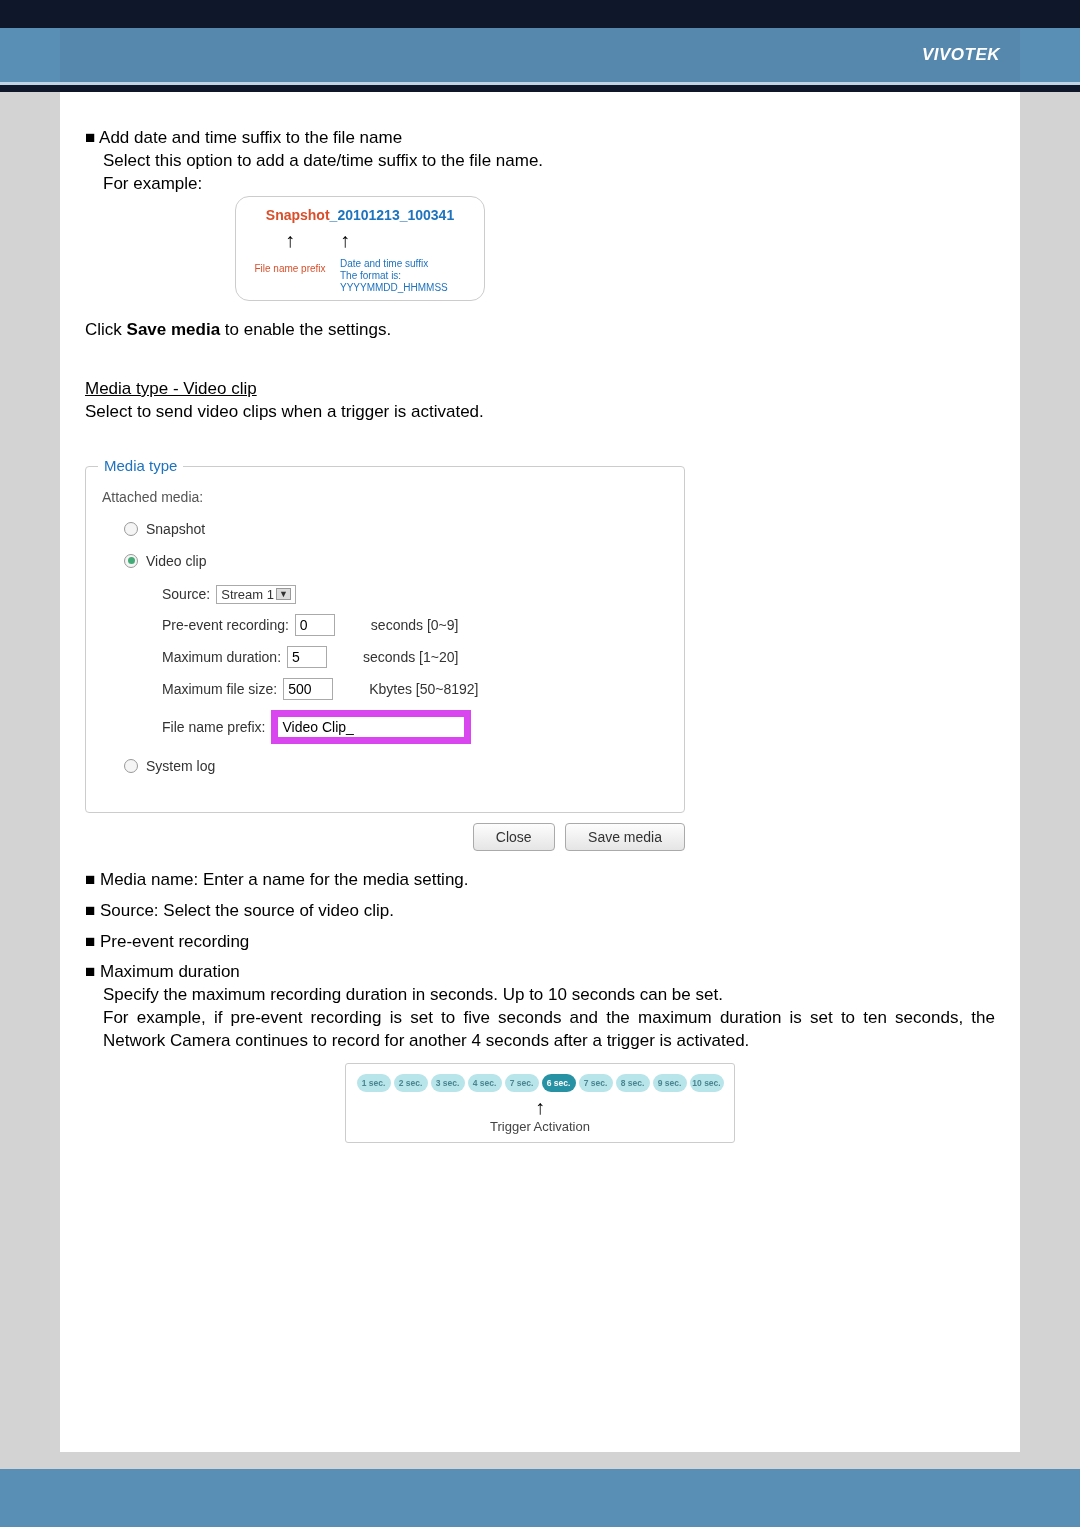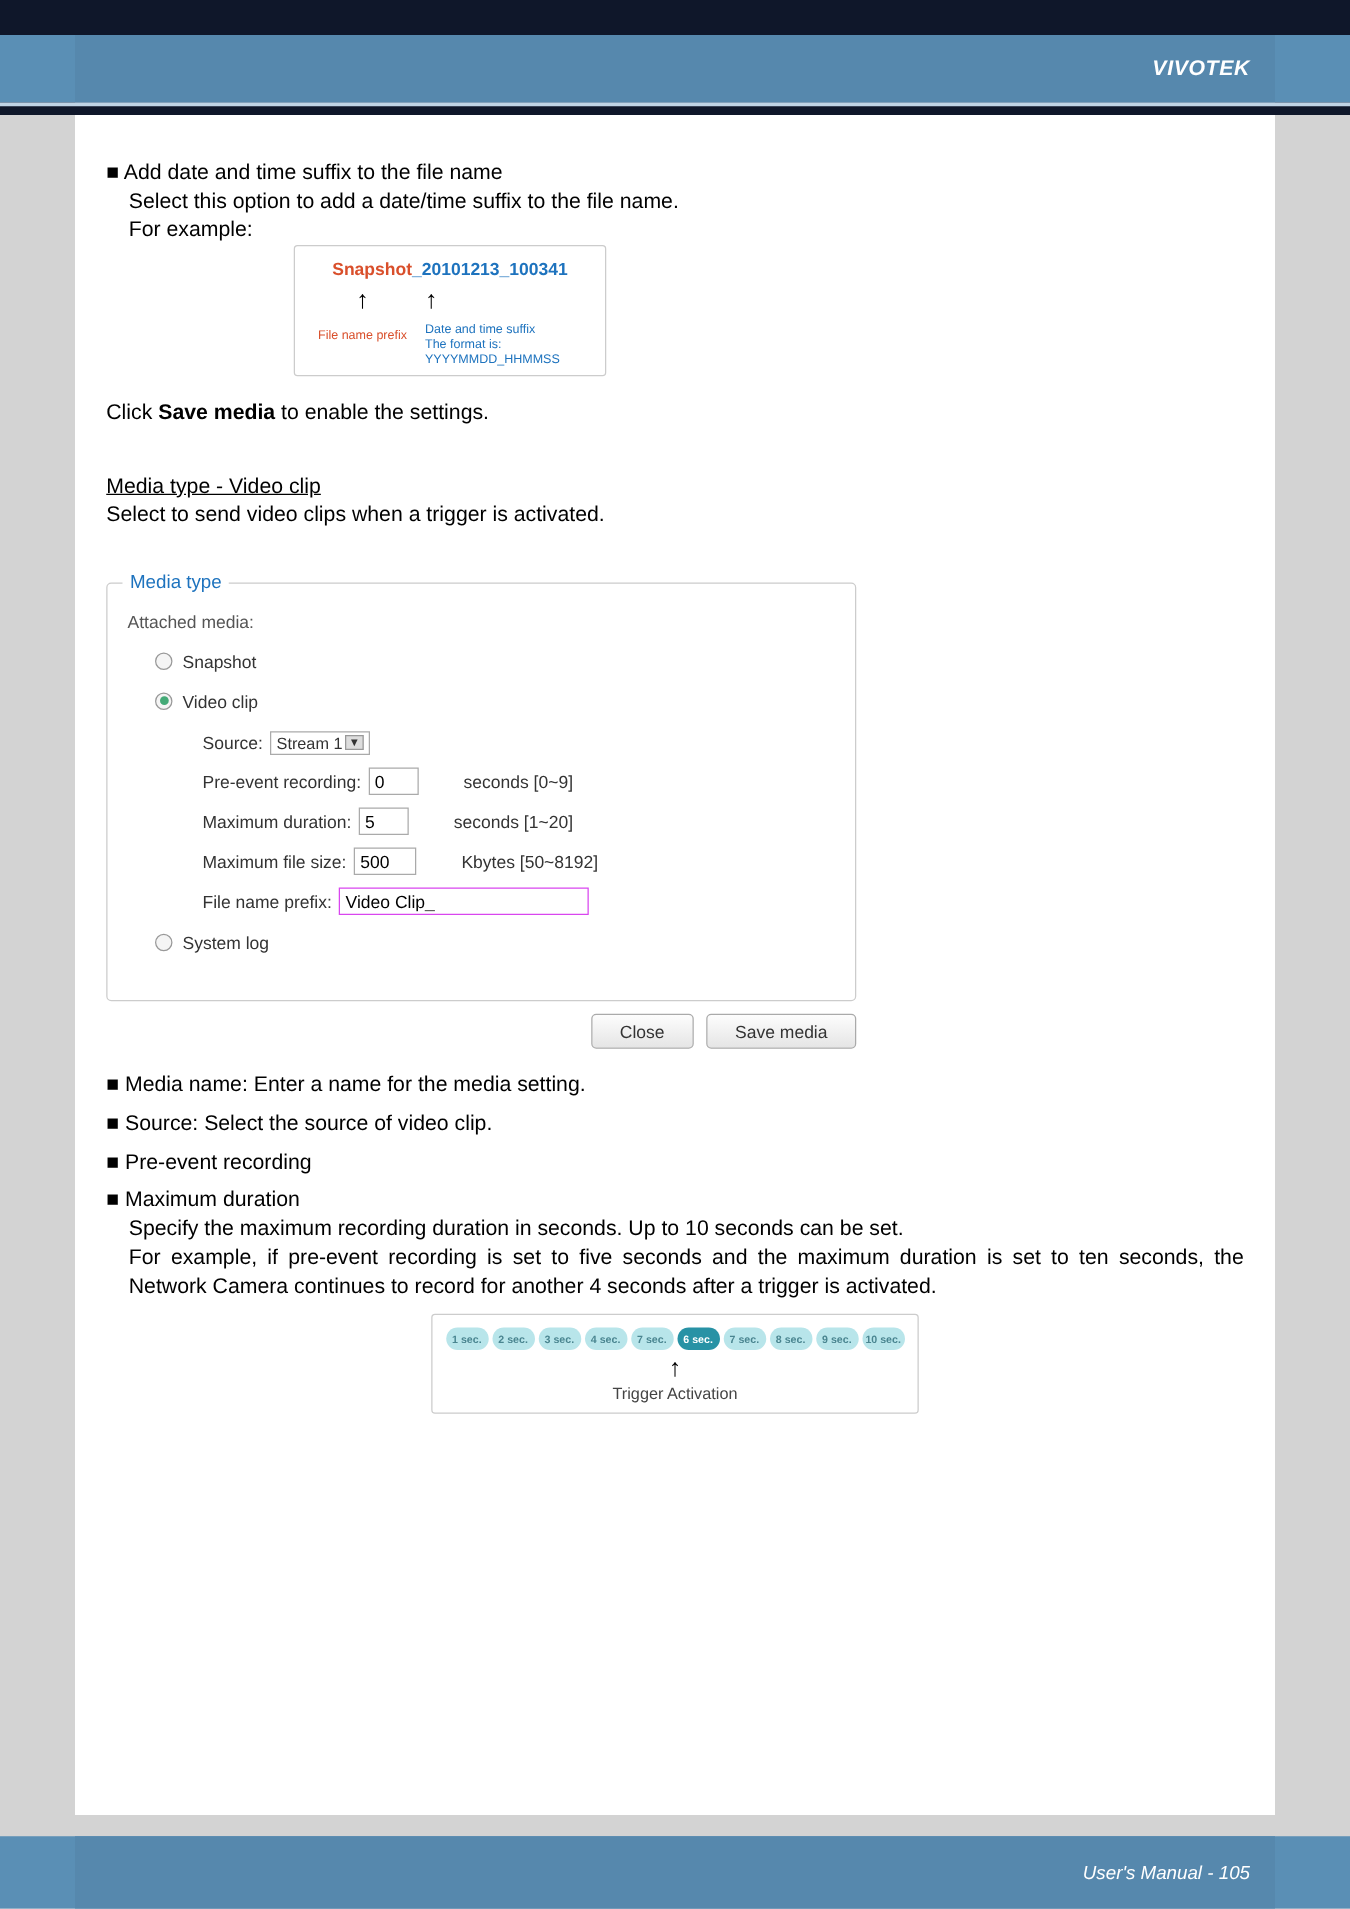--- a/index.html
+++ b/index.html
@@ -13,21 +13,21 @@
     .body-text { font-size: 17px; color: #000; line-height: 1.35; }
     .body-text.justify { text-align: justify; }
     .indent1 { padding-left: 18px; }
     .bullet { display: block; }
     .underline { text-decoration: underline; }
     .bold { font-weight: bold; }
     .spacer-sm { height: 8px; }
     .spacer-md { height: 18px; }
 
     
-    .snapshot-box { width: 250px; border: 1px solid #ccc; margin-left: 150px; padding: 10px 8px 6px 8px; border-radius: 3px; }
+    .snapshot-box { width: 250px; border: 1px solid #ccc; margin-left: 150px; padding: 10px 8px 6px 8px; border-radius: 14px; }
     .snapshot-title { font-size: 14px; font-weight: bold; text-align: center; }
     .sn-blue { color: #1e73be; }
     .sn-red { color: #d94f2b; }
     .snapshot-row { display: flex; margin-top: 6px; }
     .snapshot-col1 { width: 92px; text-align: center; }
     .snapshot-col2 { flex: 1; text-align: left; padding-left: 4px; }
     .arrow-up { font-size: 20px; color: #000; }
     .sn-label1 { color: #d94f2b; font-size: 10px; }
     .sn-label2 { color: #1e73be; font-size: 10px; line-height: 1.2; }
 
@@ -41,21 +41,21 @@
     .attached { color: #555; font-size: 14px; margin: 8px 0 16px 0; }
     .radio-row { margin: 6px 0 16px 22px; font-size: 14px; color: #333; display: flex; align-items: center; gap: 8px; }
     .radio { width: 14px; height: 14px; border-radius: 50%; border: 1px solid #999; display: inline-flex; align-items: center; justify-content: center; background: #f5f5f5; }
     .radio.checked::after { content: ""; width: 7px; height: 7px; border-radius: 50%; background: #4a7; display: block; }
     .video-fields { margin-left: 60px; }
     .field-row { font-size: 14px; color: #333; margin: 10px 0; display: flex; align-items: center; gap: 6px; }
     .select-box { border: 1px solid #aaa; padding: 1px 4px; font-size: 13px; display: inline-flex; align-items: center; gap: 2px; }
     .dropdown-btn { background: #ddd; border: 1px solid #999; font-size: 9px; padding: 0 2px; }
     .small-input { border: 1px solid #aaa; padding: 2px 4px; font-size: 14px; width: 40px; }
     .med-input { border: 1px solid #aaa; padding: 2px 4px; font-size: 14px; width: 50px; }
-    .big-input { border: 1px solid #d946ef; padding: 2px 4px; font-size: 14px; width: 200px; }
+    .big-input { border: 7px solid #d946ef; padding: 2px 4px; font-size: 14px; width: 200px; }
     .dialog-btns { text-align: right; margin-top: 10px; }
     .btn { border: 1px solid #aaa; border-radius: 4px; background: linear-gradient(#fdfdfd, #e5e5e5); padding: 5px 22px; font-size: 14px; color: #333; margin-left: 6px; }
 
     
     .trigger-box { width: 390px; border: 1px solid #ccc; border-radius: 3px; margin: 10px auto 0; padding: 10px 8px 8px 8px; }
     .pill-row { display: flex; justify-content: center; gap: 3px; }
     .pill { width: 34px; height: 18px; border-radius: 9px; background: #b8e5ea; color: #4a8590; font-size: 8.5px; font-weight: bold; display: flex; align-items: center; justify-content: center; }
     .pill.active { background: #2892a5; color: #fff; }
     .trigger-arrow { text-align: center; font-size: 20px; margin-top: 4px; }
     .trigger-label { text-align: center; font-size: 13px; color: #444; }
@@ -199,16 +199,13 @@
         <div class="pill">10 sec.</div>
       </div>
     <div class="trigger-arrow">↑</div>
     <div class="trigger-label">Trigger Activation</div>
   </div>
 
 </div>
 
 <div class="footer">
   <div class="footer-band"></div>
-  <div class="footer-inner">
-    <span class="footer-text">User's Manual - 105</span>
-  </div>
 </div>
 
 </body></html>

